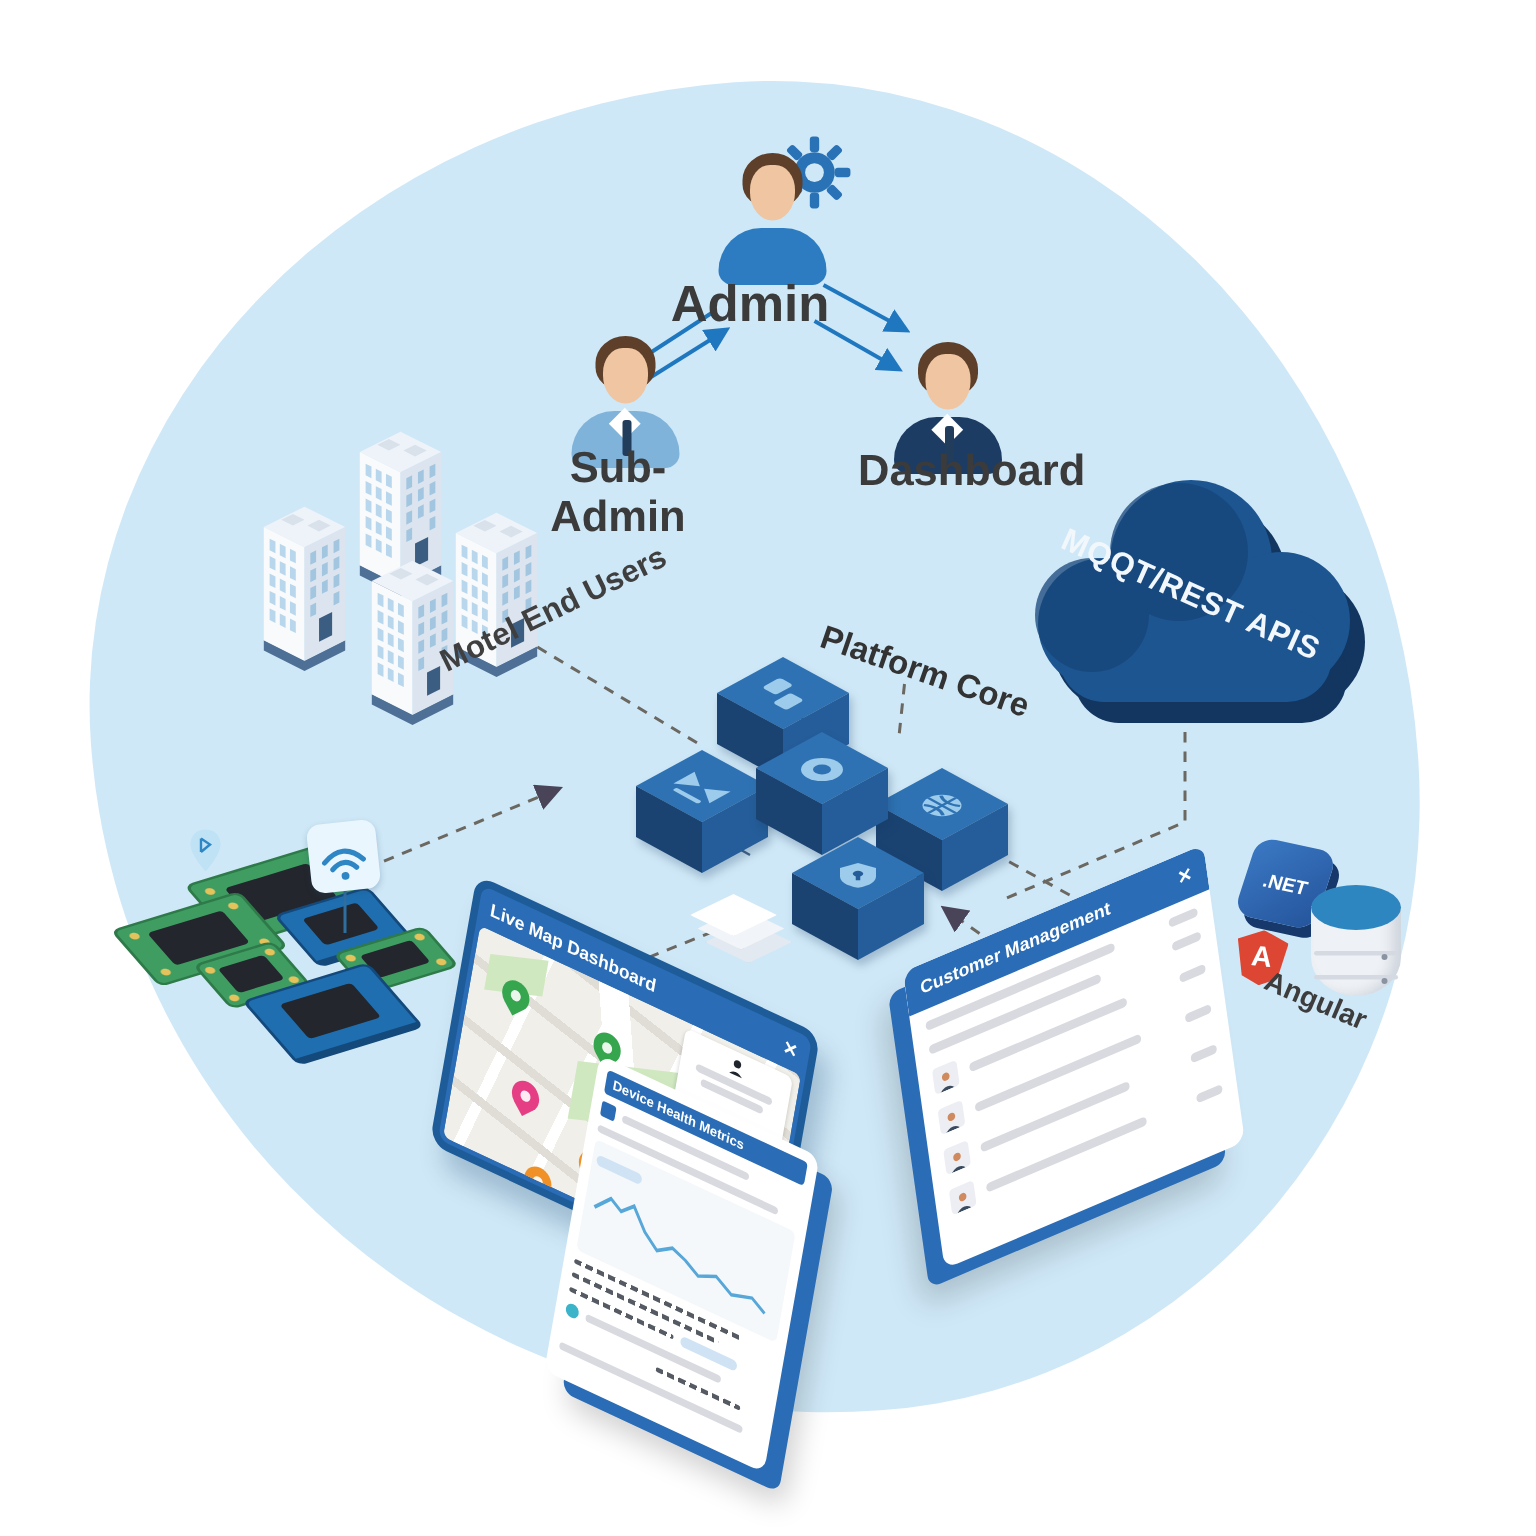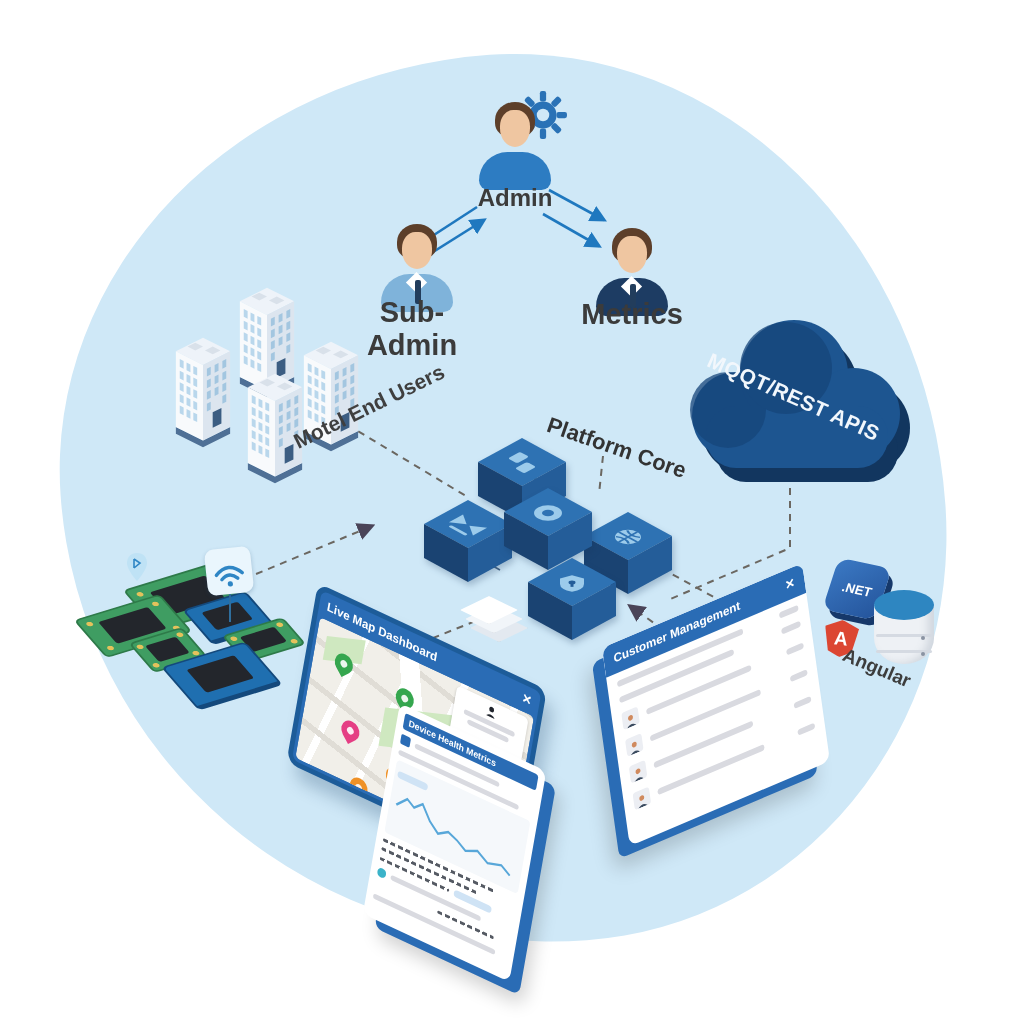--- a/index.html
+++ b/index.html
@@ -208,39 +208,39 @@
       <rect x="37" y="21" width="10" height="6" rx="2" transform="rotate(45 24 24)"></rect>
     </g>
     <circle cx="24" cy="24" r="6" fill="#cfe8f7"></circle>
   </svg>
 
   <div class="person" style="left:479px;top:102px">
     <div class="hair"></div>
     <div class="face"></div>
     <div class="torso" style="background:#2d7cc2"></div>
   </div>
-  <div class="p-label" style="left:455px;top:184px;width:120px;font-size:24px">Admin</div>
+  <div class="p-label" style="left:440px;top:184px;width:120px;font-size:34px">Admin</div>
 
   <div class="person" style="left:381px;top:224px">
     <div class="hair"></div>
     <div class="face"></div>
     <div class="torso" style="background:#7fb3da"></div>
     <div class="collar"></div>
     <div class="tie"></div>
   </div>
   <div class="p-label" style="left:347px;top:296px;width:130px">Sub-Admin</div>
 
   <div class="person" style="left:596px;top:228px">
     <div class="hair"></div>
     <div class="face"></div>
     <div class="torso" style="background:#1d3c63"></div>
     <div class="collar"></div>
     <div class="tie"></div>
   </div>
-  <div class="p-label" style="left:572px;top:298px;width:120px">Metrics</div>
+  <div class="p-label" style="left:572px;top:298px;width:120px">Dashboard</div>
 
   <svg class="building" style="left:236px;top:286px" viewBox="0 0 64 114">
       <use href="#bldg"></use>
     </svg>
   <svg class="building" style="left:172px;top:336px" viewBox="0 0 64 114">
       <use href="#bldg"></use>
     </svg>
   <svg class="building" style="left:300px;top:340px" viewBox="0 0 64 114">
       <use href="#bldg"></use>
     </svg>

